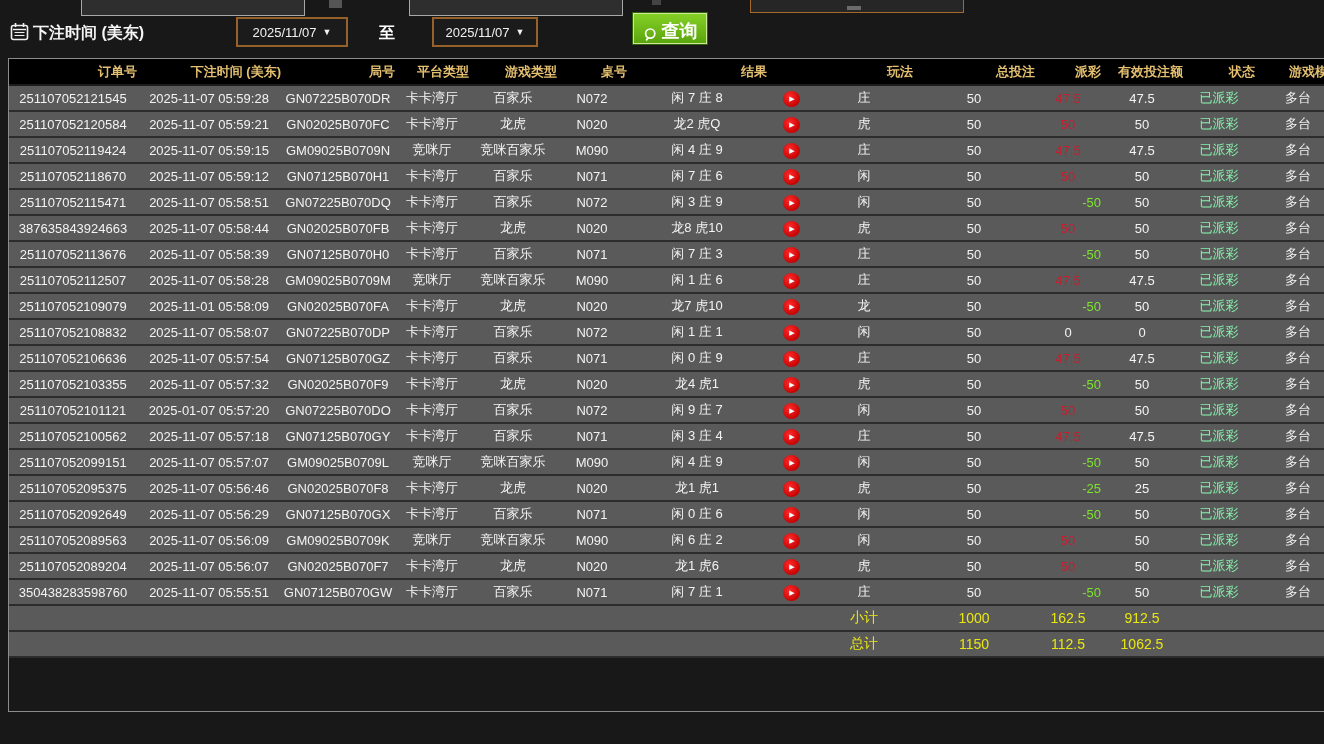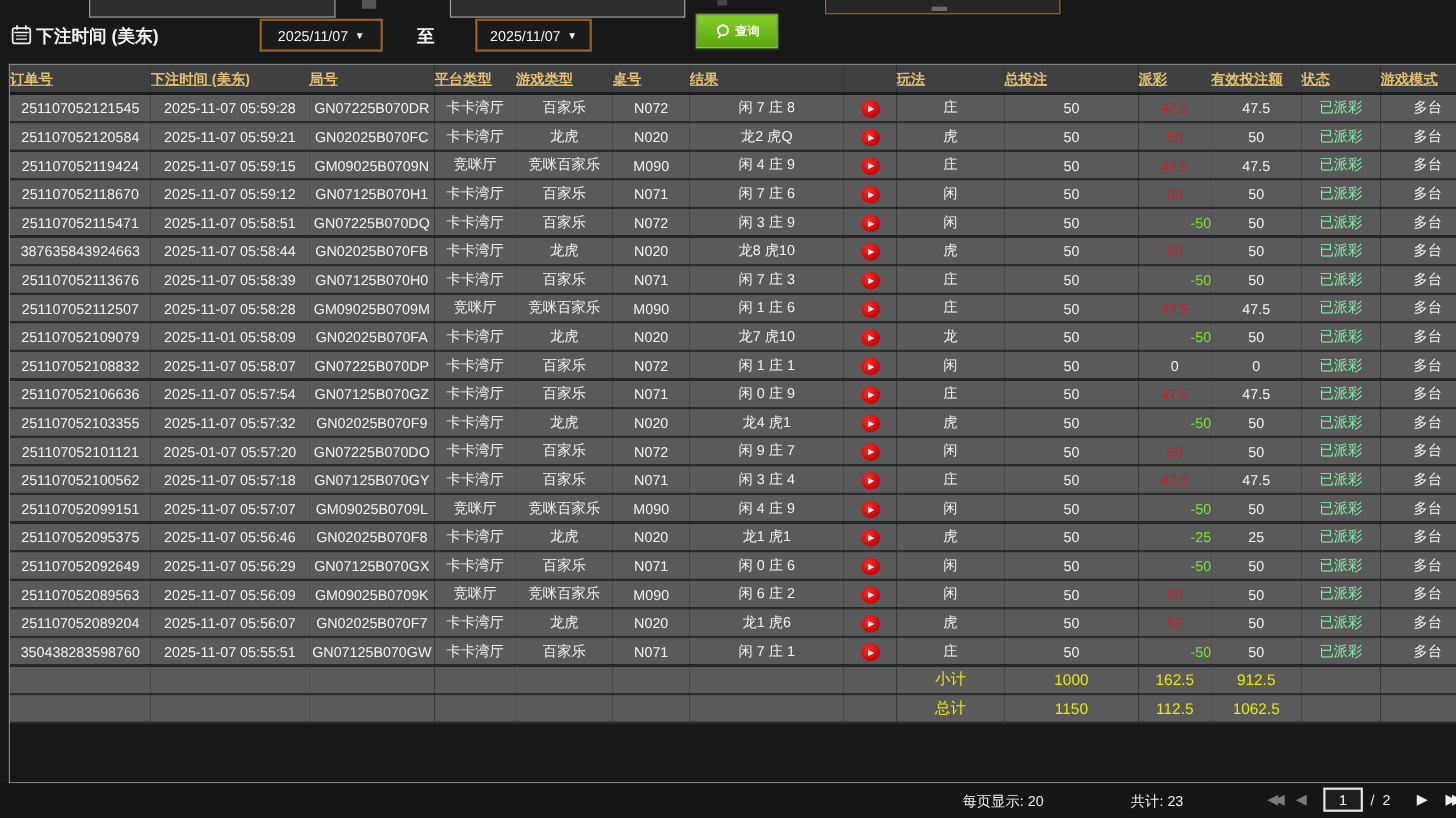--- a/index.html
+++ b/index.html
@@ -15,28 +15,28 @@
   
   .filter-row { position:absolute; left:0; top:13px; width:100%; height:40px; }
   .cal-icon { position:absolute; left:10px; top:9px; width:19px; height:19px; }
   .filter-label { position:absolute; left:33px; top:10px; color:#f5f5f5; font-size:16px; font-weight:bold; }
   .date-select { position:absolute; top:4px; height:30px; background:#1b1b1b; border:2px solid #96622a;
      color:#f2f2f2; font-size:13px; display:flex; align-items:center; justify-content:center; gap:6px; cursor:pointer; }
   .date-select .arrow { font-size:9px; color:#f2f2f2; }
   .to-label { position:absolute; left:379px; top:10px; color:#ffffff; font-size:16px; font-weight:bold; }
   .search-btn { position:absolute; left:633px; top:0px; width:74px; height:31px;
      background:linear-gradient(#85d026,#5ba50e); border:1px solid #cde79b; outline:1px solid #31610a;
-     color:#ffffff; font-size:11px; font-weight:bold; display:flex; align-items:center; justify-content:center; gap:3px; cursor:pointer; }
+     color:#ffffff; font-size:18px; font-weight:bold; display:flex; align-items:flex-end; justify-content:center; gap:3px; cursor:pointer; }
 
   
   .table-wrap { position:absolute; left:8px; top:58px; width:1316px; height:654px;
      border:1px solid #8c8c8c; border-right:none; overflow:hidden; background:#181818; }
   table { border-collapse:collapse; table-layout:fixed; width:1332px; }
-  th { height:26px; background:#404040; color:#e3bf6f; font-size:13px; font-weight:bold;
-     border-bottom:2px solid #1c1c1c; text-align:left; white-space:nowrap; overflow:hidden;text-decoration:underline; }
+  th { height:26px; background:#000000; color:#e3bf6f; font-size:13px; font-weight:bold;
+     border-bottom:2px solid #1c1c1c; text-align:right; white-space:nowrap; overflow:hidden; }
   td { height:26px; background:#5a5a5a; color:#f3f3f3; font-size:13px; text-align:center;
      border-bottom:2px solid #2c2c2c; white-space:nowrap; overflow:hidden; }
   td.win  { color:#c3202f; }
   td.loss { color:#7de32d;text-align:right; }
   td.zero { color:#f3f3f3; }
   td.status { color:#86efac; }
   .sum-row td { color:#e9e711; font-weight:normal; font-size:14px; border-top:2px solid #242424; }
   .play-icon { display:inline-flex; width:17px; height:16px; border-radius:50%;
      background:radial-gradient(circle at 40% 35%, #ff2b2b, #c40000 75%);
      align-items:center; justify-content:center; cursor:pointer; }
@@ -564,30 +564,14 @@
           <td>1150</td>
           <td>112.5</td>
           <td>1062.5</td>
           <td></td>
             <td></td>
         </tr>
       </tfoot>
     </table>
   </div>
 
-  <div class="bottom-bar">
-    <span class="bb-item" style="left:875px;">
-      <span>每页显示:</span>&nbsp;<span>20</span>
-    </span>
-    <span class="bb-item" style="left:1028px;">
-      <span>共计:</span>&nbsp;<span>23</span>
-    </span>
-    <span class="pager-arrow disabled" style="left:1152px;">◀◀&nbsp;</span>
-    <span class="pager-arrow disabled" style="left:1178px; letter-spacing:0;">◀</span>
-    <input class="page-box" value="1" style="">
-    <span class="page-of">
-      <span>/</span>&nbsp;&nbsp;<span>2</span>
-    </span>
-    <span class="pager-arrow enabled" style="left:1288px; letter-spacing:0;">▶</span>
-    <span class="pager-arrow enabled" style="left:1314px;">▶▶&nbsp;</span>
-  </div>
 
 </div>
 
 </body></html>

